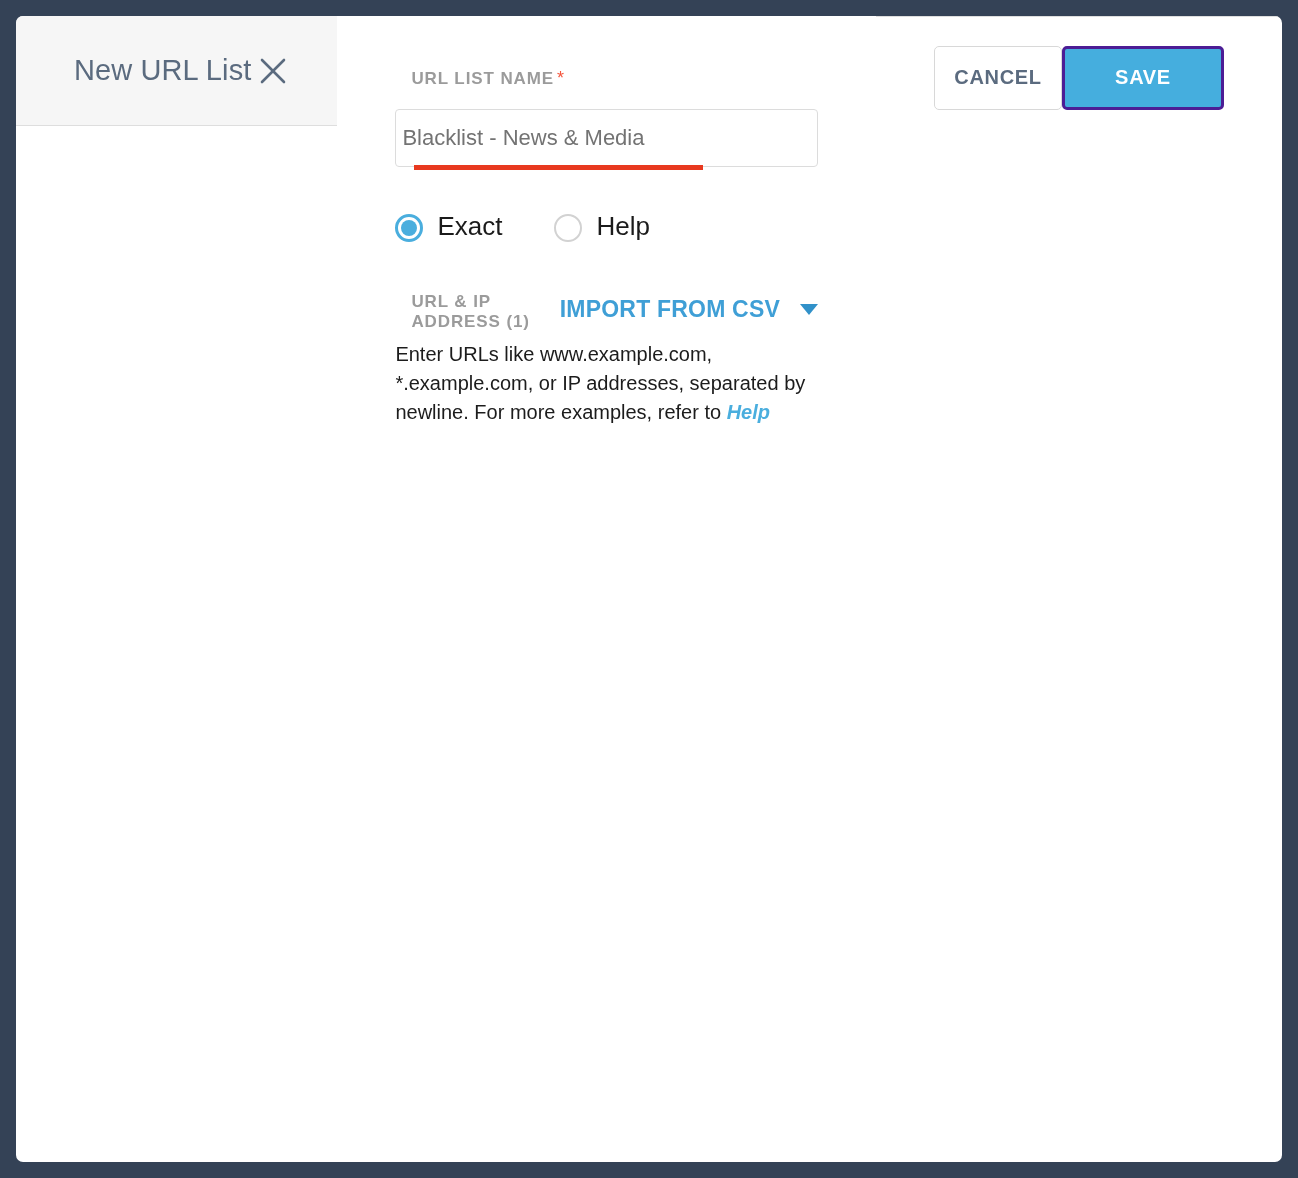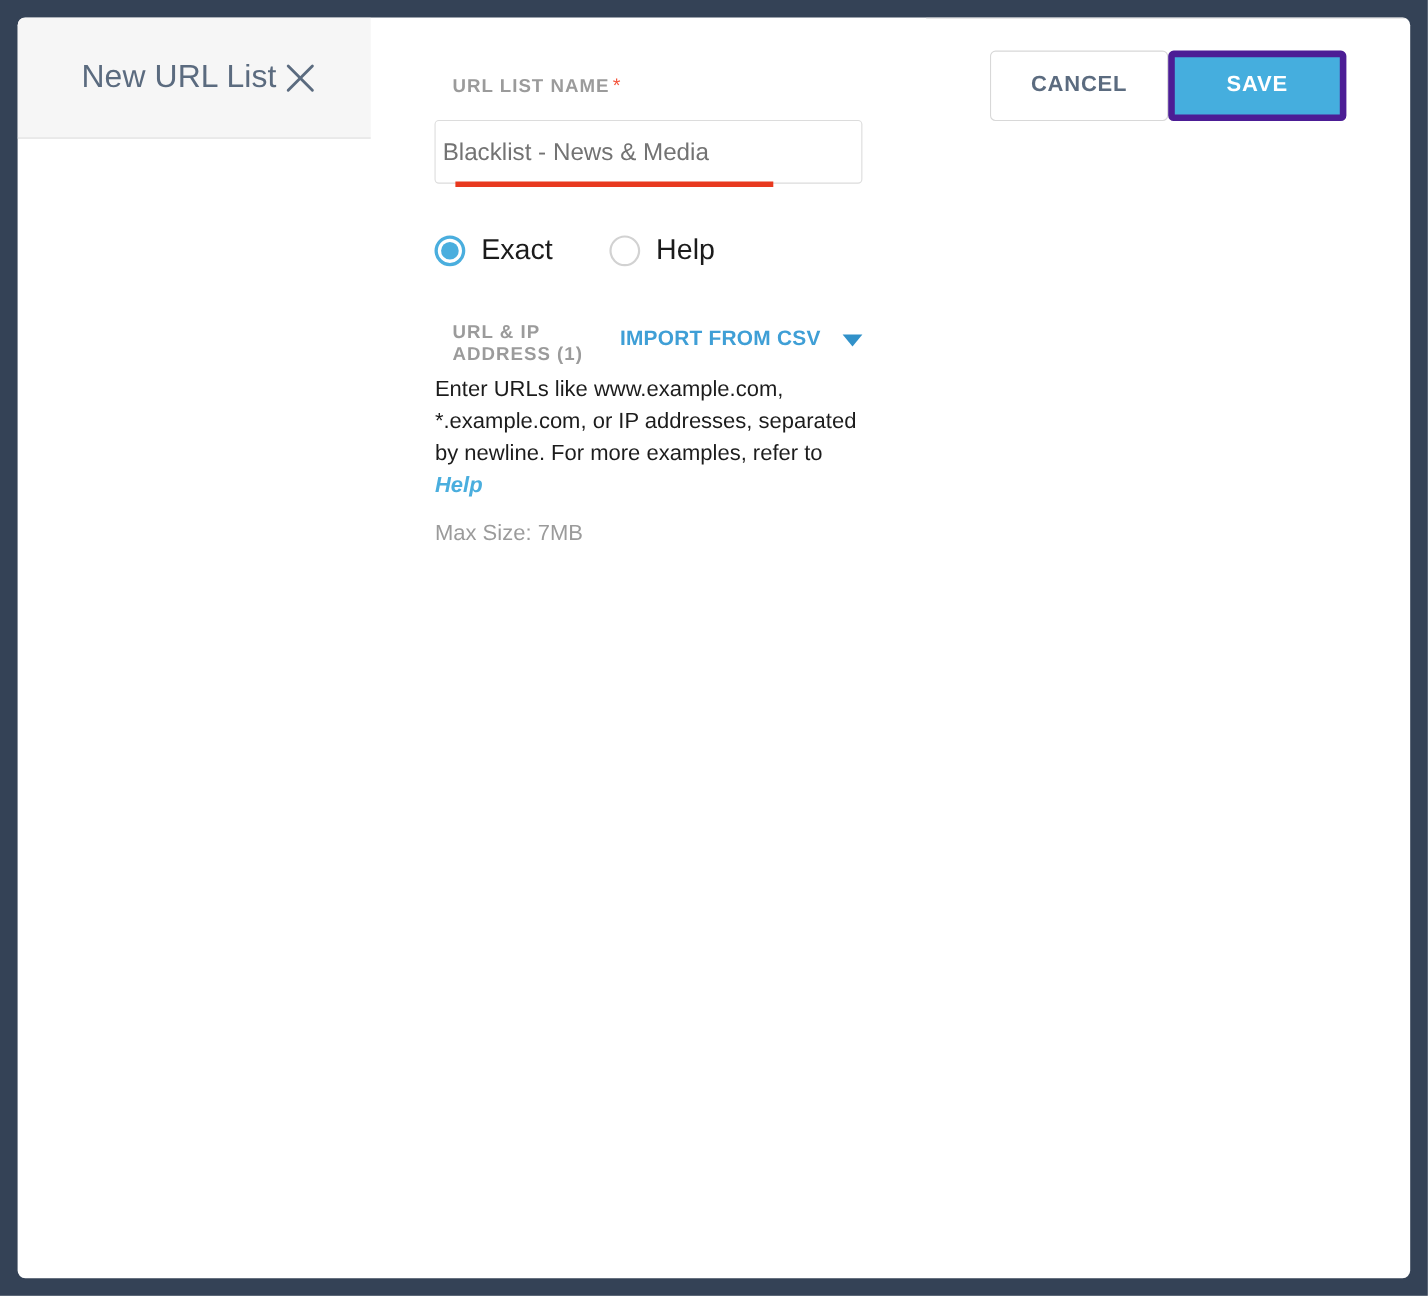--- a/index.html
+++ b/index.html
@@ -153,21 +153,21 @@
     align-items: center;
     justify-content: space-between;
   }
   .import-csv {
     display: flex;
     align-items: center;
     cursor: pointer;
     margin-top: -6px;
   }
   .import-csv-label {
-    font-size: 19px;
+    font-size: 23px;
     font-weight: 700;
     color: #3f9fd6;
     letter-spacing: 0.2px;
     white-space: nowrap;
   }
   .caret-down {
     width: 0; height: 0;
     border-left: 9px solid transparent;
     border-right: 9px solid transparent;
     border-top: 11px solid #3191c9;
@@ -231,31 +231,31 @@
     font-size: 20px;
     font-weight: 700;
     letter-spacing: 0.7px;
     border-radius: 5px;
     cursor: pointer;
     display: inline-flex;
     align-items: center;
     justify-content: center;
   }
   .btn-cancel {
-    width: 162px;
+    width: 128px;
     height: 64px;
     background: #ffffff;
     border: 1px solid #d8d8d8;
     color: #5b6b7f;
   }
   .btn-save {
     width: 162px;
     height: 64px;
     background: #45aede;
-    border: 6px solid #4c1d95;
+    border: 3px solid #4c1d95;
     color: #ffffff;
   }
 </style>
 </head>
 <body>
 
 <div id="modal">
 
   <div class="modal-header">
     <div class="modal-title">New URL List</div>
@@ -306,21 +306,20 @@
           <span class="import-csv-label">IMPORT FROM CSV</span>
           <span class="caret-down"></span>
         </div>
       </div>
 
       <p class="helper-text">
         <span>Enter URLs like www.example.com, *.example.com, or IP addresses, separated by newline. For more examples, refer to </span><a class="help-link">Help</a>
       </p>
 
 
-      <div class="max-size">Max Size: 7MB</div>
     </div>
 
   </div>
 
   <div class="modal-footer">
     <button class="btn btn-cancel">CANCEL</button>
     <button class="btn btn-save">SAVE</button>
   </div>
 
 </div>

